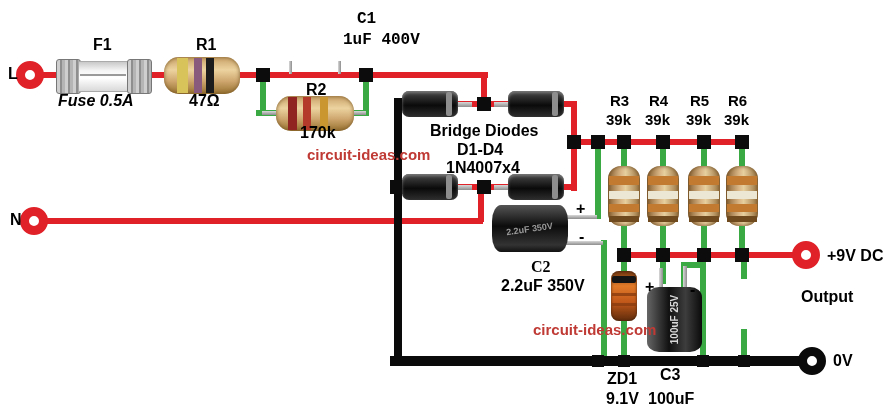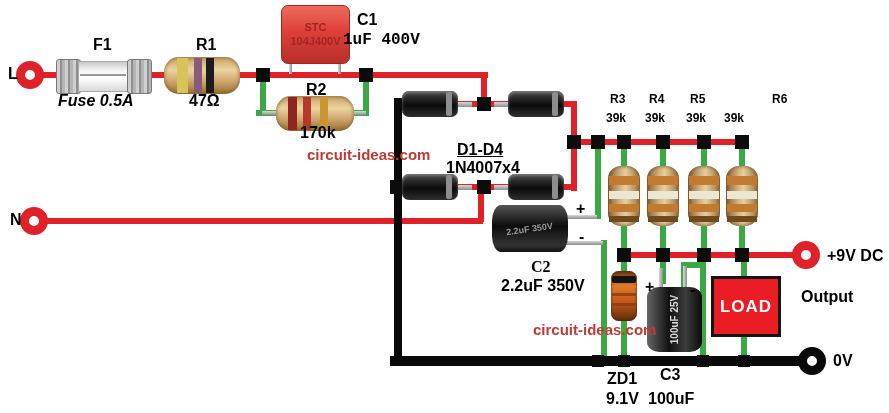--- a/index.html
+++ b/index.html
@@ -7,21 +7,21 @@
           font-family:"Liberation Sans",sans-serif;}
   .wire{position:absolute;}
   .red{background:var(--wire-red,#e02128);}
   .green{background:var(--wire-green,#3aa843);}
   .black{background:var(--wire-black,#0a0a0a);}
   .junction{position:absolute;width:14px;height:14px;background:#0c0c0c;}
   .bump{position:absolute;width:12px;height:12px;background:#0c0c0c;}
   .lead{position:absolute;background:linear-gradient(180deg,#d8d8d8,#8d8d8d);}
   .lead-v{position:absolute;background:linear-gradient(90deg,#d8d8d8,#8d8d8d);}
   .lbl{position:absolute;font-weight:bold;font-size:16px;color:#000;white-space:nowrap;line-height:1.1;}
-  .lbl-sm{font-size:12px;}
+  .lbl-sm{font-size:15px;}
   .watermark{position:absolute;font-weight:bold;font-size:15px;color:var(--watermark-red,#c03a35);white-space:nowrap;}
   .ring{position:absolute;width:10px;height:10px;border-radius:50%;background:#fff;
         border:9px solid var(--terminal-red,#e02128);}
   .ring.blackring{border-color:#0a0a0a;}
   
   .fuse{position:absolute;left:56px;top:59px;width:94px;height:33px;}
   .fuse .cap{position:absolute;top:0;width:23px;height:33px;border-radius:3px;
     background:repeating-linear-gradient(90deg,#cfcfcf 0 3px,#8f8f8f 3px 5px,#b5b5b5 5px 8px);
     border:1px solid #777;}
   .fuse .glass{position:absolute;left:22px;top:2px;width:50px;height:29px;
@@ -146,24 +146,20 @@
   </div>
 
   <div class="res-h" style="left:164px;top:57px;width:76px;height:37px;">
     <div class="band-v" style="left:13px;width:11px;background:#d8c35a;"></div>
     <div class="band-v" style="left:30px;width:8px;background:#8a5a7c;"></div>
     <div class="band-v" style="left:42px;width:8px;background:#1c1c1c;"></div>
   </div>
 
   <div class="lead-v" style="left:289px;top:61px;width:3px;height:13px;"></div>
   <div class="lead-v" style="left:338px;top:61px;width:3px;height:13px;"></div>
-  <div class="c1box">
-    <span>STC</span>
-    <span>104J400V</span>
-  </div>
 
   <div class="lead" style="left:262px;top:111px;width:18px;height:4px;"></div>
   <div class="lead" style="left:350px;top:111px;width:16px;height:4px;"></div>
   <div class="res-h" style="left:276px;top:96px;width:78px;height:35px;">
     <div class="band-v" style="left:12px;width:9px;background:#8f2420;"></div>
     <div class="band-v" style="left:27px;width:8px;background:#b43a2c;"></div>
     <div class="band-v" style="left:44px;width:8px;background:#c9962f;"></div>
   </div>
 
   <div class="lead" style="left:456px;top:102px;width:16px;height:5px;"></div>
@@ -223,49 +219,47 @@
   </div>
 
   <div class="lead-v" style="left:659px;top:268px;width:4px;height:22px;"></div>
   <div class="lead-v" style="left:683px;top:266px;width:4px;height:24px;"></div>
   <div class="ecap-v">
     <span>100uF 25V</span>
   </div>
   <div class="sign" style="left:645px;top:278px;">+</div>
   <div class="sign" style="left:690px;top:281px;">-</div>
 
-  <div class="loadbox">
-    <span>LOAD</span>
-  </div>
 
   <div class="lbl" style="left:8px;top:65px;">L</div>
   <div class="lbl" style="left:10px;top:211px;">N</div>
 
   <div class="lbl" style="left:93px;top:36px;">F1</div>
   <div class="lbl" style="left:58px;top:92px;font-style:italic;">Fuse 0.5A</div>
 
   <div class="lbl" style="left:196px;top:36px;">R1</div>
   <div class="lbl" style="left:189px;top:92px;">47Ω</div>
 
-  <div class="lbl" style="left:357px;top:11px;">C1</div>
+  <div class="lbl" style="left:357px;top:11px;font-family:Liberation Mono, monospace;">C1</div>
   <div class="lbl" style="left:343px;top:32px;font-family:Liberation Mono, monospace;">1uF 400V</div>
 
   <div class="lbl" style="left:306px;top:81px;">R2</div>
   <div class="lbl" style="left:300px;top:124px;">170k</div>
 
-  <div class="lbl" style="left:457px;top:141px;text-decoration:underline;">D1-D4</div>
+  <div class="lbl" style="left:430px;top:122px;">Bridge Diodes</div>
+  <div class="lbl" style="left:457px;top:141px;">D1-D4</div>
   <div class="lbl" style="left:446px;top:159px;text-align:center;">1N4007x4</div>
 
   <div class="lbl lbl-sm" style="left:610px;top:93px;">R3</div>
   <div class="lbl lbl-sm" style="left:606px;top:112px;">39k</div>
   <div class="lbl lbl-sm" style="left:649px;top:93px;">R4</div>
   <div class="lbl lbl-sm" style="left:645px;top:112px;">39k</div>
   <div class="lbl lbl-sm" style="left:690px;top:93px;">R5</div>
   <div class="lbl lbl-sm" style="left:686px;top:112px;">39k</div>
-  <div class="lbl lbl-sm" style="left:728px;top:93px;margin-left:44px;">R6</div>
+  <div class="lbl lbl-sm" style="left:728px;top:93px;">R6</div>
   <div class="lbl lbl-sm" style="left:724px;top:112px;">39k</div>
 
   <div class="lbl" style="left:531px;top:258px;font-family:Liberation Serif, serif;">C2</div>
   <div class="lbl" style="left:501px;top:277px;">2.2uF 350V</div>
 
   <div class="lbl" style="left:607px;top:370px;">ZD1</div>
   <div class="lbl" style="left:606px;top:390px;">9.1V</div>
 
   <div class="lbl" style="left:660px;top:366px;">C3</div>
   <div class="lbl" style="left:648px;top:390px;">100uF</div>

